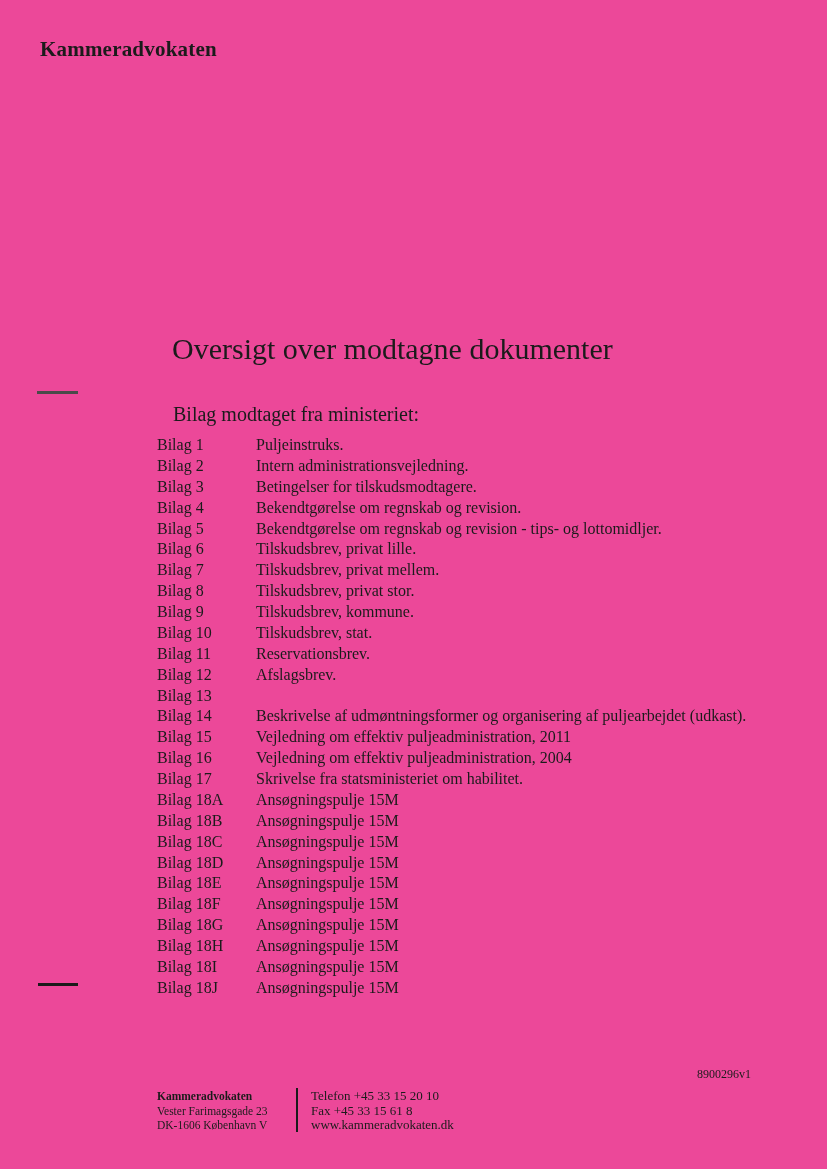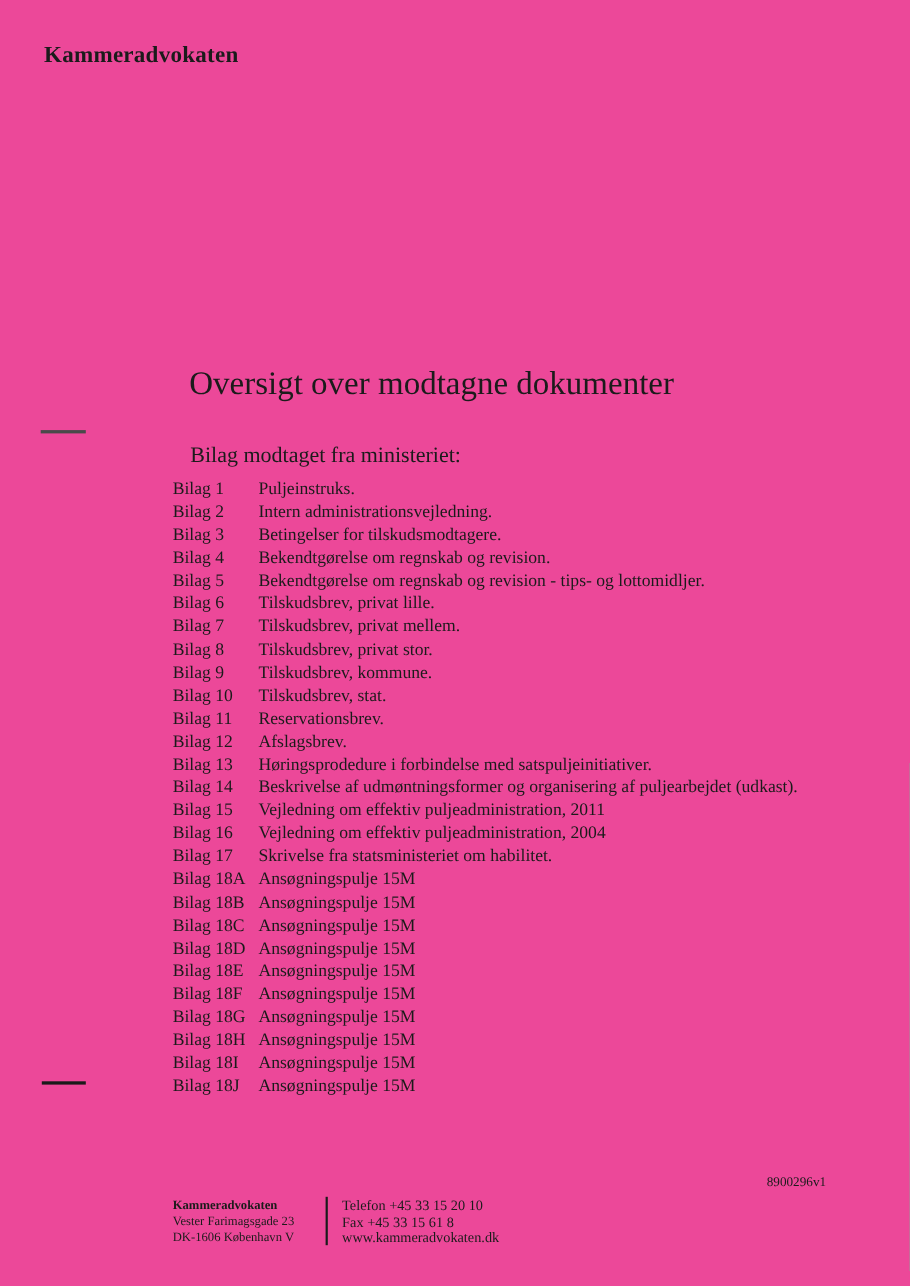--- a/index.html
+++ b/index.html
@@ -66,20 +66,21 @@
     position: absolute;
     left: 157px;
     top: 435px;
     width: 640px;
   }
   .bilag-row {
     display: flex;
     font-size: 16px;
     line-height: 20.88px;
     white-space: nowrap;
+    gap: 21px;
   }
   .bilag-label {
     flex: 0 0 78px;
   }
   .bilag-desc {
     flex: 1 1 auto;
   }
   .footer-left {
     position: absolute;
     left: 157px;
@@ -185,21 +186,20 @@
     <span class="bilag-desc">Reservationsbrev.</span>
   </div>
 
   <div class="bilag-row">
     <span class="bilag-label">Bilag 12</span>
     <span class="bilag-desc">Afslagsbrev.</span>
   </div>
 
   <div class="bilag-row">
     <span class="bilag-label">Bilag 13</span>
-    <span class="bilag-desc">Høringsprodedure i forbindelse med satspuljeinitiativer.</span>
   </div>
 
   <div class="bilag-row">
     <span class="bilag-label">Bilag 14</span>
     <span class="bilag-desc">Beskrivelse af udmøntningsformer og organisering af puljearbejdet (udkast).</span>
   </div>
 
   <div class="bilag-row">
     <span class="bilag-label">Bilag 15</span>
     <span class="bilag-desc">Vejledning om effektiv puljeadministration, 2011</span>

